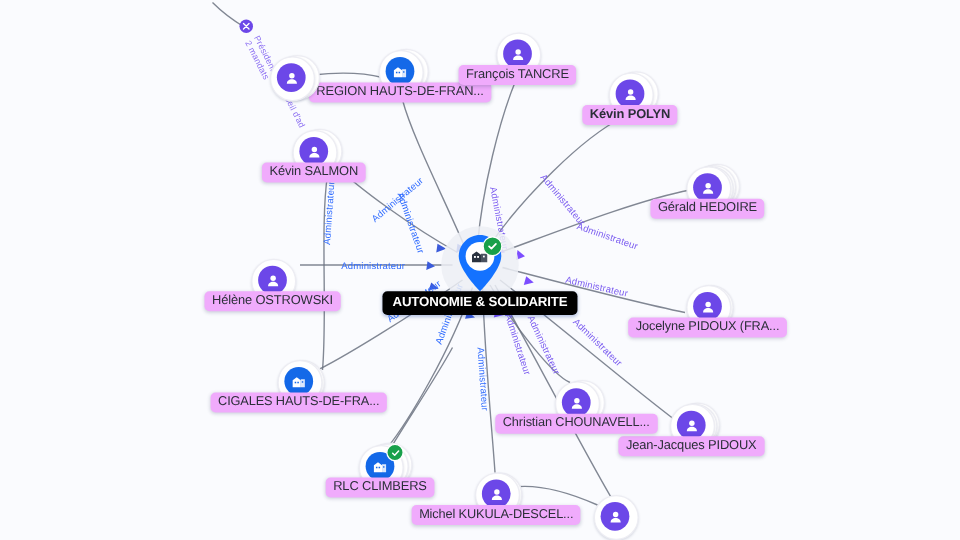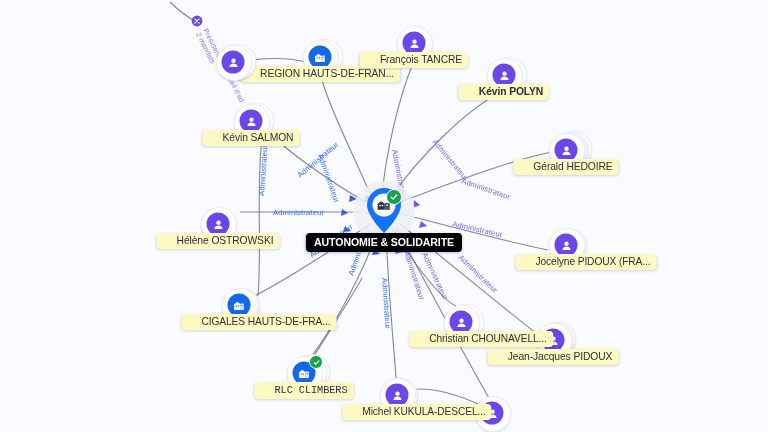--- a/index.html
+++ b/index.html
@@ -49,27 +49,27 @@
     width:12px;height:12px;border-radius:50%;
     background:#18a04a;border:1.6px solid #fff;
     display:flex;align-items:center;justify-content:center;
     z-index:6;
   }
   .badge svg{display:block;}
 
   .node-label{
     position:absolute;left:50%;top:26px;
     transform:translateX(-50%);
-    background:#fef9c3;border-radius:4px;
-    padding:2px 6px 3px 20px;
+    background:#f0abfc;border-radius:4px;
+    padding:2px 6px 3px 6px;
     font-size:10.3px;color:#2b2f38;white-space:nowrap;
     box-shadow:0 1px 3px rgba(40,50,90,.20);
     letter-spacing:-.1px;
   }
-  .node-label.wide{font-size:10.2px;margin-left:20px;}
+  .node-label.wide{font-size:10.2px;}
 
   
   #center-node{position:absolute;transform:translate(-50%,-50%);z-index:20;}
   .halo{
     position:absolute;top:50%;left:50%;
     transform:translate(-50%,-50%);
     width:62px;height:62px;border-radius:50%;
     background:#eceef4;opacity:.85;
   }
   .pin{position:relative;width:40px;height:50px;}
@@ -300,21 +300,21 @@
         <svg width="12" height="12" viewBox="0 0 16 16">
             <circle cx="8" cy="5.5" r="2.9" fill="#fff"></circle>
             <path d="M2.6 14c0-3 2.4-4.8 5.4-4.8s5.4 1.8 5.4 4.8z" fill="#fff"></path>
           </svg>
       </div>
     </div>
     <div class="node-label wide">Michel KUKULA-DESCEL...</div>
   </div>
 
   
-  <div class="node" style="left:304px;top:373px;font-family:Liberation Mono, monospace;">
+  <div class="node" style="left:304px;top:373px;">
     <div class="node-stack">
       <div class="ring s1"></div>
       <div class="ring s2"></div>
       <div class="ring main"></div>
       <div class="glyph org">
         <svg width="13" height="13" viewBox="0 0 16 16" fill="none">
           <path d="M2 14V7l4-3 4 3v7z" fill="#fff"></path>
           <path d="M10 14V6h4v8z" fill="#fff" opacity=".85"></path>
           <rect x="4" y="8.5" width="1.5" height="1.5" fill="#1469e8"></rect>
           <rect x="6.6" y="8.5" width="1.5" height="1.5" fill="#1469e8"></rect>

